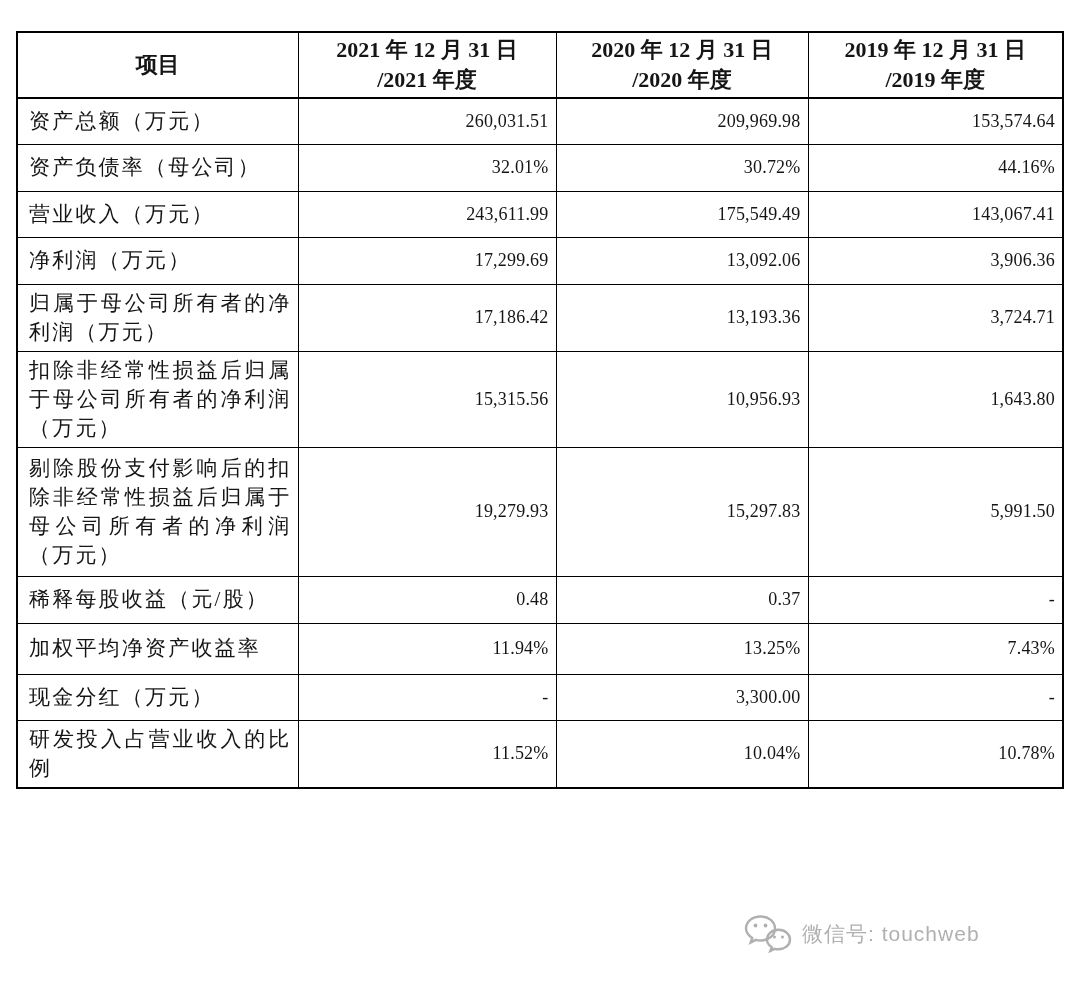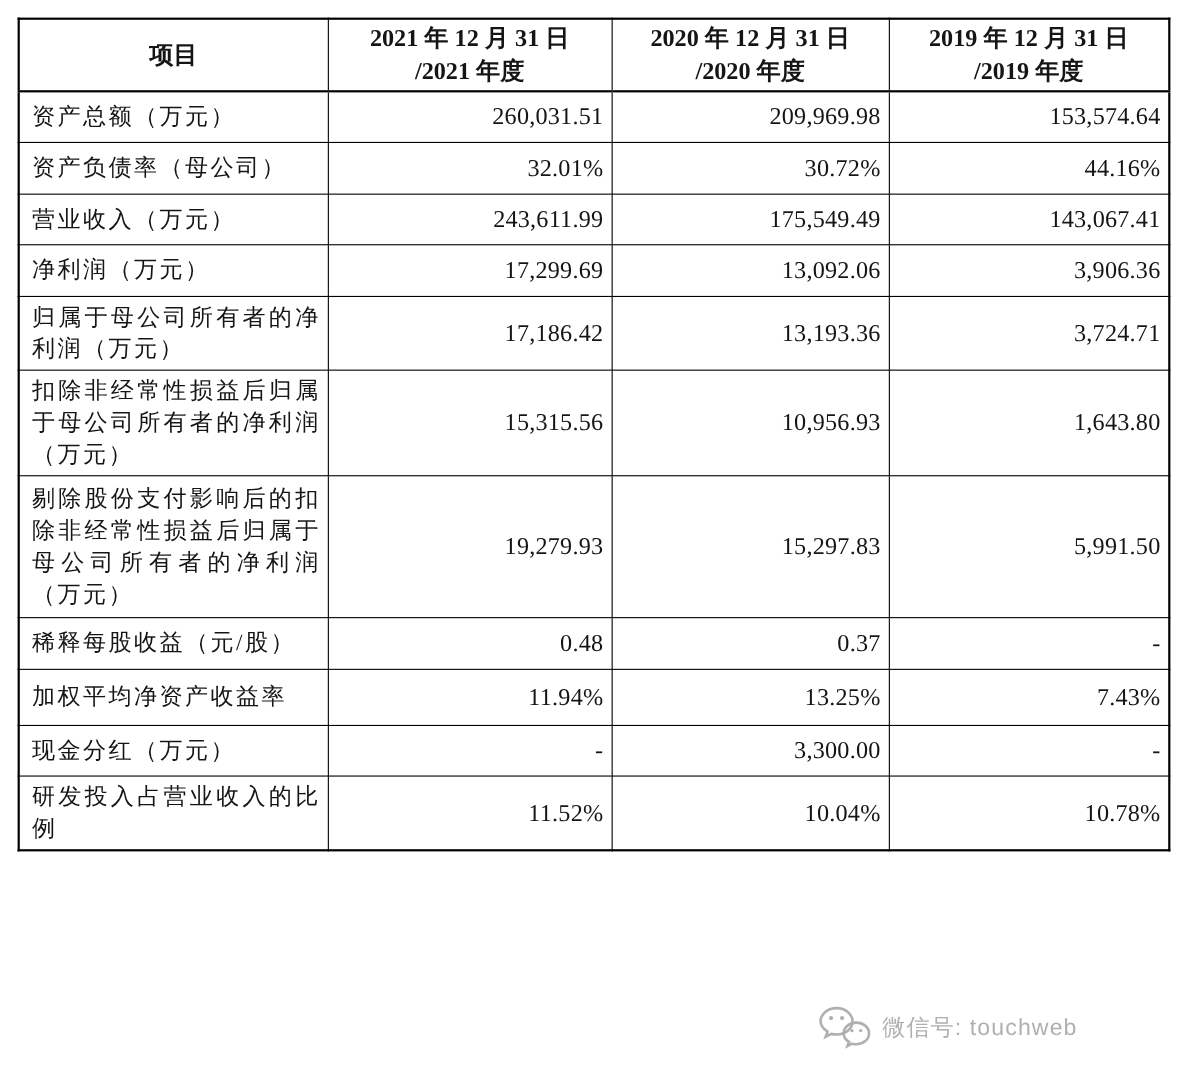--- a/index.html
+++ b/index.html
@@ -4,33 +4,33 @@
 <style>
   html,body{margin:0;padding:0;}
   body{
     width:1080px;height:985px;background:#ffffff;position:relative;
     font-family:"Liberation Serif","DejaVu Serif",serif;color:#151515;
     overflow:hidden;
   }
   .sheet{position:absolute;left:16px;top:16px;}
   table.fin{
     border-collapse:collapse;table-layout:fixed;width:1046px;
-    border:2px solid #000;background:#fff;
+    border:2px solid #000;background:#fff;margin-top:15px;
   }
   table.fin th,table.fin td{border:1px solid #000;vertical-align:middle;overflow:hidden;}
   table.fin thead th{
     border-bottom:2px solid #000;font-size:22px;font-weight:bold;
     text-align:center;line-height:30px;padding:2px 4px;
   }
   td.label{
     font-size:21px;letter-spacing:2.2px;line-height:29px;
     padding:4px 6px 4px 11px;text-align:justify;text-justify:inter-ideograph;
   }
   td.num{
-    font-size:22px;text-align:right;padding:4px 7px 4px 4px;
+    font-size:18px;text-align:right;padding:4px 7px 4px 4px;
     letter-spacing:0.2px;white-space:nowrap;
   }
   tr.h46{height:46px}tr.h47{height:47px}tr.h51{height:51px}tr.h61{height:61px}
   tr.h62{height:62px}tr.h65{height:65px}tr.h66{height:66px}tr.h92{height:92px}
   tr.h129{height:129px}
   .watermark{
     position:absolute;left:742px;top:912px;display:flex;align-items:center;
     gap:8px;color:#b0b0b0;font-size:21px;letter-spacing:1px;
     font-family:"Liberation Sans","DejaVu Sans",sans-serif;
     text-shadow:0 0 1px #ffffff;white-space:nowrap;

